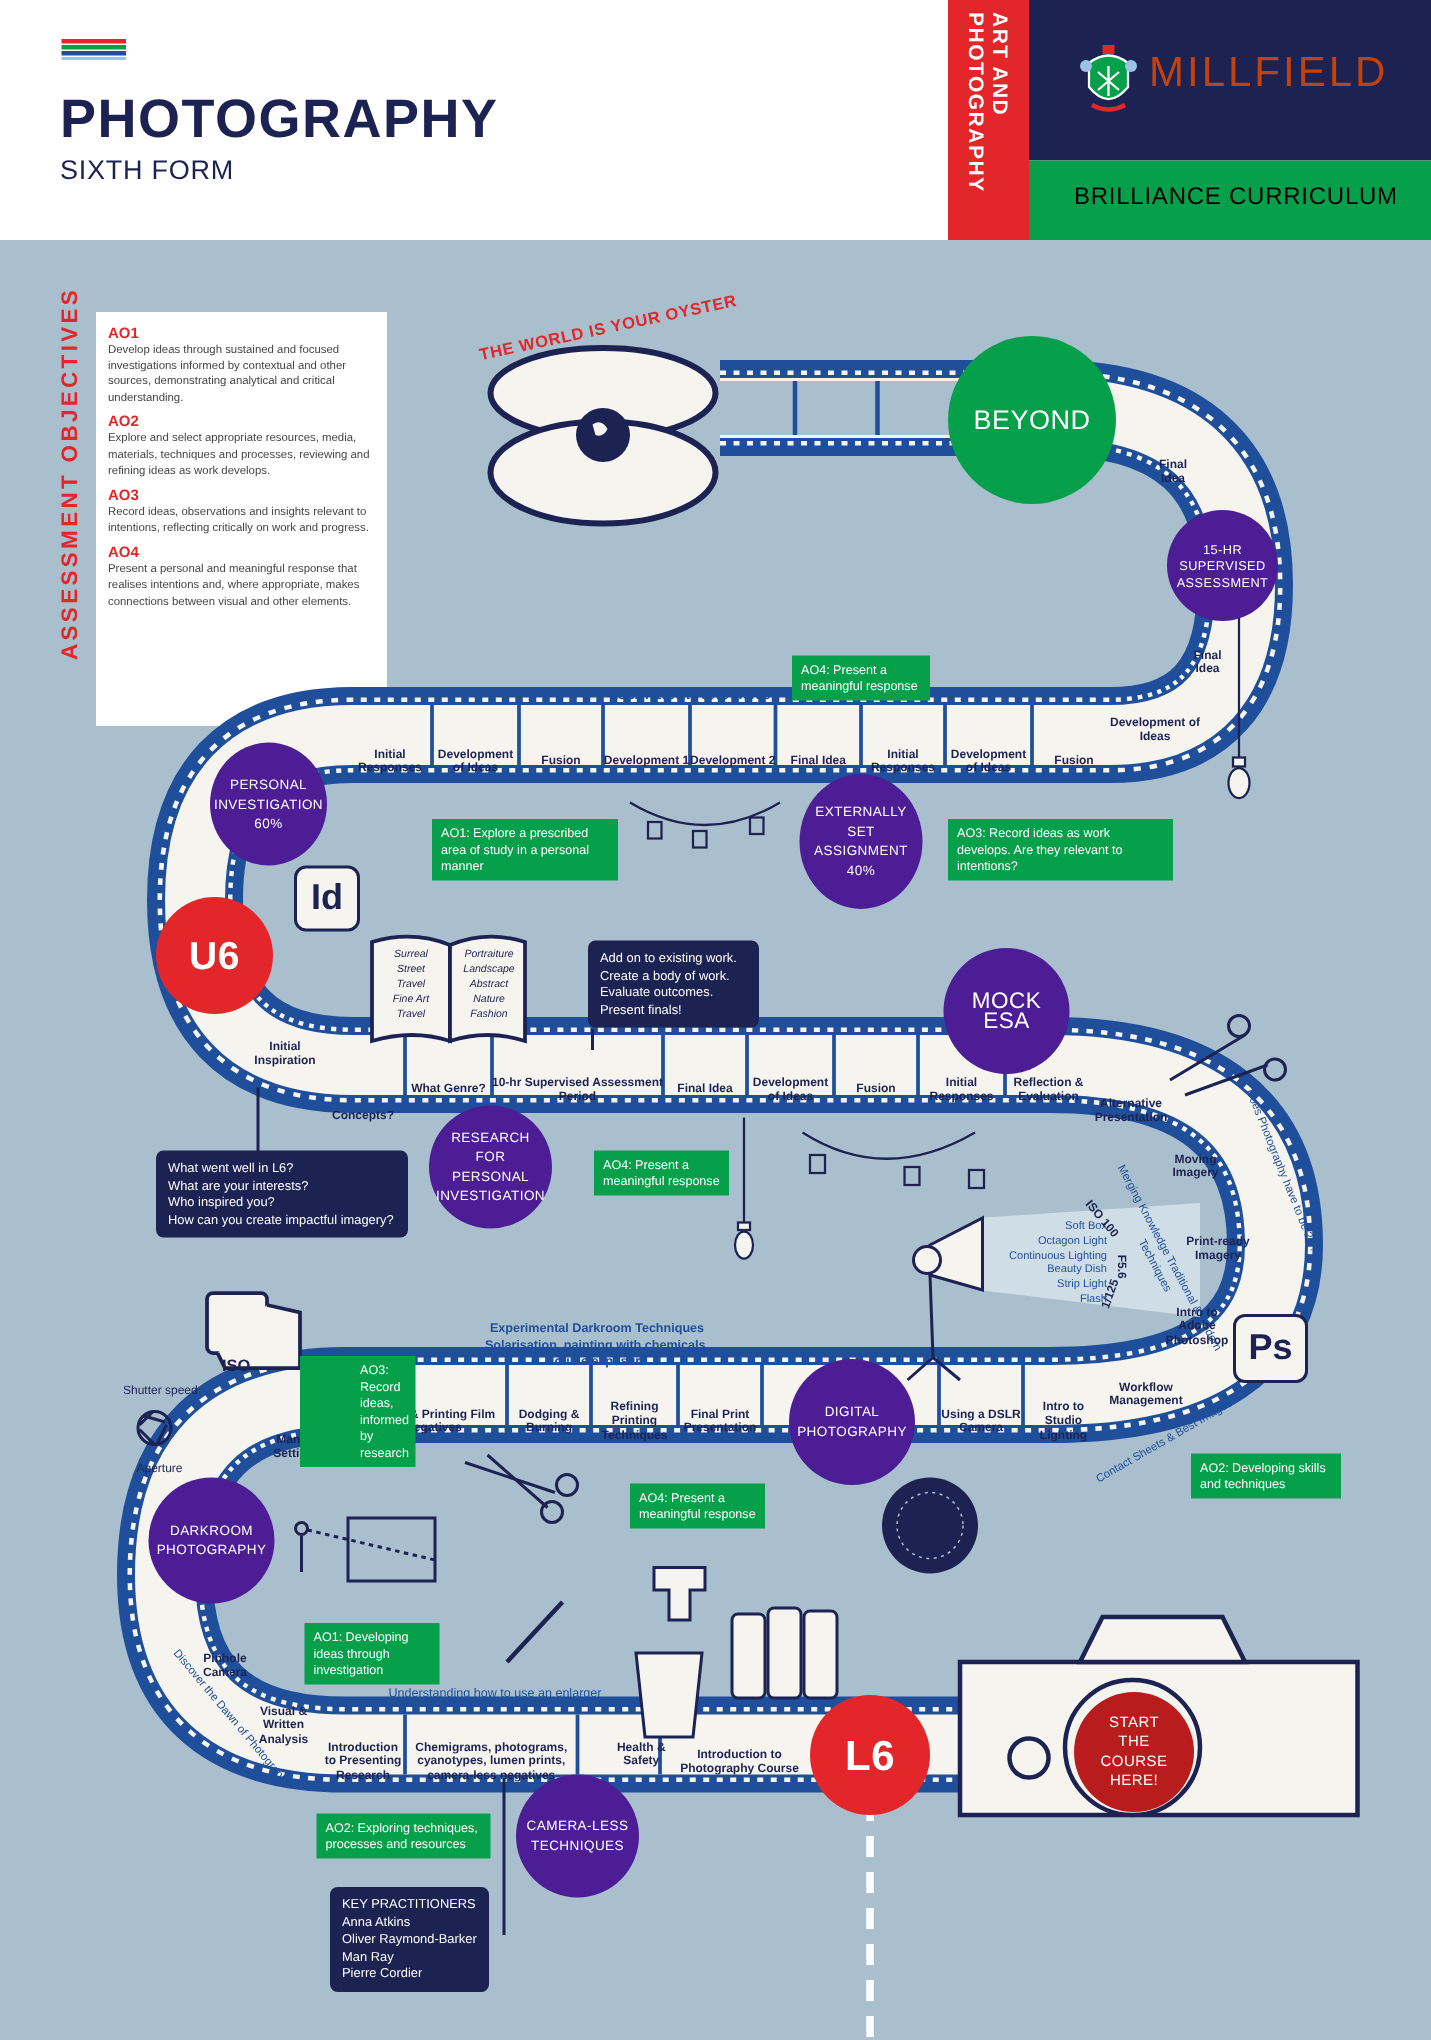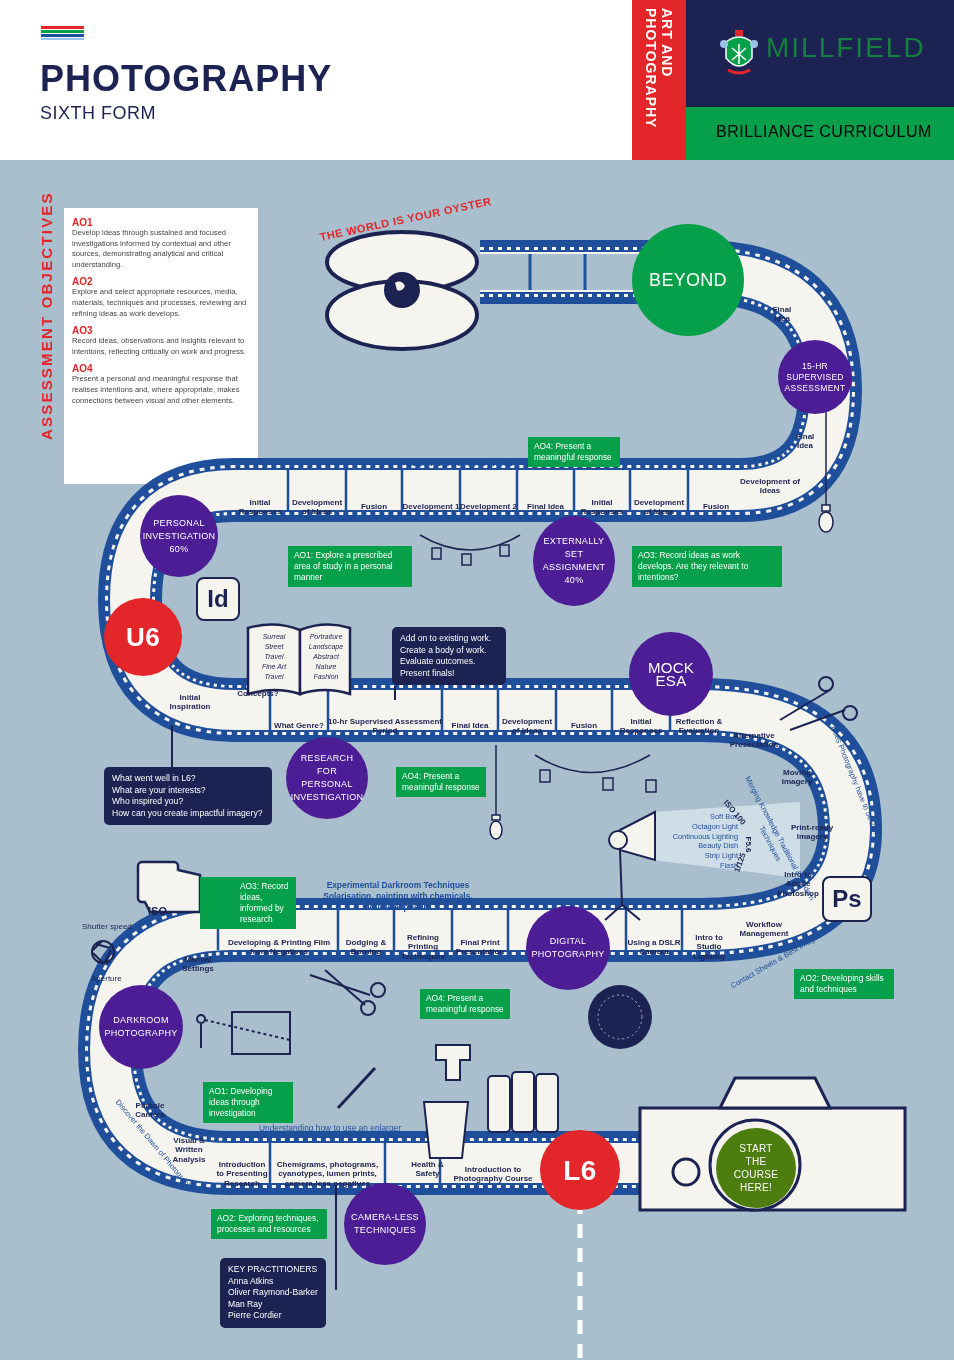--- a/index.html
+++ b/index.html
@@ -7,21 +7,21 @@
   body { font-family: "Liberation Sans", "DejaVu Sans", sans-serif; position: relative; }
   .header { position: absolute; left: 0; top: 0; width: 954px; height: 160px; background: #ffffff; }
   .stripes { position: absolute; left: 41px; top: 26px; width: 43px; }
   .stripes div { height: 3px; margin-bottom: 1px; }
   .title { position: absolute; left: 40px; top: 58px; font-size: 36px; font-weight: bold; color: #1c2352; letter-spacing: 1px; }
   .subtitle { position: absolute; left: 40px; top: 103px; font-size: 18px; color: #1c2352; letter-spacing: 0.5px; }
   .redtab { position: absolute; left: 632px; top: 0; width: 54px; height: 160px; background: #e3262a; }
   .redtab span { position: absolute; left: 27px; top: 8px; transform-origin: 0 0; transform: rotate(90deg) translate(0,-50%); white-space: pre; color: #fff; font-weight: bold; font-size: 14px; line-height: 16px; letter-spacing: 1px; text-align: left; }
   .navyblock { position: absolute; left: 686px; top: 0; width: 268px; height: 107px; background: #1c2352; }
   .greenblock { position: absolute; left: 686px; top: 107px; width: 268px; height: 53px; background: #06a04b; }
-  .brand { position: absolute; left: 766px; top: 32px; color: #15803d; font-size: 28px; letter-spacing: 2px; }
+  .brand { position: absolute; left: 766px; top: 32px; color: #c2410c; font-size: 28px; letter-spacing: 2px; }
   .crest { position: absolute; left: 718px; top: 28px; width: 42px; height: 48px; }
   .curriculum { position: absolute; left: 716px; top: 123px; color: #000000; font-size: 16px; letter-spacing: 0.5px; }
   .aoside { position: absolute; left: 38px; top: 208px; width: 20px; height: 240px; }
   .aoside span { position: absolute; left: 0; top: 232px; transform-origin: 0 0; transform: rotate(-90deg); white-space: nowrap; color: #e3262a; font-size: 15px; font-weight: bold; letter-spacing: 2.2px; }
   .aobox { position: absolute; left: 64px; top: 208px; width: 194px; height: 276px; background: #fff; padding: 9px 8px; }
   .aobox h4 { color: #e3262a; font-size: 10px; font-weight: bold; margin-top: 6px; }
   .aobox h4:first-child { margin-top: 0; }
   .aobox p { color: #444; font-size: 7.6px; line-height: 10.6px; }
   svg.main { position: absolute; left: 0; top: 160px; }
   .lbl { position: absolute; text-align: center; color: #1c2352; font-size: 8px; font-weight: bold; line-height: 9.5px; display: flex; align-items: center; justify-content: center; }
@@ -260,21 +260,21 @@
 <div class="lbl" style="left:346px;top:495px;width:56px;height:24px;">Fusion</div>
 <div class="lbl" style="left:402px;top:495px;width:58px;height:24px;">Development 1</div>
 <div class="lbl" style="left:460px;top:495px;width:57px;height:24px;">Development 2</div>
 <div class="lbl" style="left:517px;top:495px;width:57px;height:24px;">Final Idea</div>
 <div class="lbl" style="left:574px;top:495px;width:56px;height:24px;">Initial Responses</div>
 <div class="lbl" style="left:630px;top:495px;width:58px;height:24px;">Development of Ideas</div>
 <div class="lbl" style="left:688px;top:495px;width:56px;height:24px;">Fusion</div>
 
 <div class="lbl" style="left:166px;top:690px;width:48px;height:24px;">Initial Inspiration</div>
 
-<div class="lbl" style="left:214px;top:682px;width:56px;height:24px;margin-left:16px;">Concepts?</div>
+<div class="lbl" style="left:214px;top:732px;width:56px;height:24px;">Concepts?</div>
 <div class="lbl" style="left:270px;top:714px;width:58px;height:24px;">What Genre?</div>
 <div class="lbl" style="left:328px;top:714px;width:114px;height:24px;">10-hr Supervised Assessment Period</div>
 <div class="lbl" style="left:442px;top:714px;width:56px;height:24px;">Final Idea</div>
 <div class="lbl" style="left:498px;top:714px;width:58px;height:24px;">Development of Ideas</div>
 <div class="lbl" style="left:556px;top:714px;width:56px;height:24px;">Fusion</div>
 <div class="lbl" style="left:612px;top:714px;width:58px;height:24px;">Initial Responses</div>
 <div class="lbl" style="left:670px;top:714px;width:58px;height:24px;">Reflection &amp; Evaluation</div>
 
 <div class="lbl" style="left:722px;top:728px;width:64px;height:24px;">Alternative Presentation</div>
 <div class="lbl" style="left:772px;top:765px;width:50px;height:24px;">Moving Imagery</div>
@@ -302,21 +302,21 @@
 <div class="circle navyc" style="left:778px;top:340px;width:74px;height:74px;font-size:8.5px;line-height:11px;padding:0 4px;">15-HR SUPERVISED ASSESSMENT</div>
 <div class="circle navyc" style="left:140px;top:495px;width:78px;height:82px;font-size:9px;padding:0 6px;">PERSONAL INVESTIGATION 60%</div>
 <div class="circle navyc" style="left:533px;top:516px;width:82px;height:90px;font-size:9px;padding:0 8px;">EXTERNALLY SET ASSIGNMENT 40%</div>
 <div class="circle" style="left:104px;top:598px;width:78px;height:78px;background:#e3262a;font-size:26px;font-weight:bold;">U6</div>
 <div class="circle navyc" style="left:629px;top:632px;width:84px;height:84px;font-size:15px;padding:0 24px;">MOCK ESA</div>
 <div class="circle navyc" style="left:286px;top:737px;width:82px;height:82px;font-size:9px;padding:0 4px;">RESEARCH FOR PERSONAL INVESTIGATION</div>
 <div class="circle navyc" style="left:526px;top:906px;width:84px;height:84px;font-size:9px;padding:0 4px;">DIGITAL PHOTOGRAPHY</div>
 <div class="circle navyc" style="left:99px;top:985px;width:84px;height:84px;font-size:9px;padding:0 6px;">DARKROOM PHOTOGRAPHY</div>
 <div class="circle navyc" style="left:344px;top:1183px;width:82px;height:82px;font-size:9px;padding:0 4px;">CAMERA-LESS TECHNIQUES</div>
 <div class="circle" style="left:540px;top:1130px;width:80px;height:80px;background:#e3262a;font-size:28px;font-weight:bold;">L6</div>
-<div class="circle" style="left:716px;top:1128px;width:80px;height:80px;background:#4d7c0f;font-size:10px;padding:0 12px;">START THE COURSE HERE!</div>
+<div class="circle" style="left:716px;top:1128px;width:80px;height:80px;background:#b91c1c;font-size:10px;padding:0 12px;">START THE COURSE HERE!</div>
 
 <div class="bluetext" style="left:400px;top:458px;width:120px;font-weight:bold;">ESSAY 1000 to 3000-words</div>
 <div class="greenbox" style="left:528px;top:437px;width:92px;">AO4: Present a meaningful response</div>
 <div class="greenbox" style="left:288px;top:546px;width:124px;">AO1: Explore a prescribed area of study in a personal manner</div>
 <div class="greenbox" style="left:632px;top:546px;width:150px;">AO3: Record ideas as work develops. Are they relevant to intentions?</div>
 
 <div class="navybox" style="left:392px;top:627px;width:114px;">
   <div>Add on to existing work.</div>
     <div>Create a body of work.</div>
     <div>Evaluate outcomes.</div>
@@ -340,21 +340,21 @@
     <div>Octagon Light</div>
     <div>Continuous Lighting</div>
     <div>Beauty Dish</div>
     <div>Strip Light</div>
     <div>Flash</div>
 </div>
 <div class="darktext" style="left:720px;top:808px;transform:rotate(50deg);font-weight:bold;">ISO 100</div>
 <div class="darktext" style="left:740px;top:840px;transform:rotate(90deg);font-weight:bold;">F5.6</div>
 <div class="darktext" style="left:730px;top:858px;transform:rotate(-70deg);font-weight:bold;">1/125</div>
 
-<div class="greenbox" style="left:200px;top:877px;width:96px;padding-left:40px;">AO3: Record ideas, informed by research</div>
+<div class="greenbox" style="left:200px;top:904px;width:77px;padding-left:40px;">AO3: Record ideas, informed by research</div>
 <div class="bluetext" style="left:318px;top:880px;width:160px;font-weight:bold;">Experimental Darkroom Techniques Solarisation, painting with chemicals, double exposure</div>
 <div class="greenbox" style="left:420px;top:989px;width:90px;">AO4: Present a meaningful response</div>
 
 <div class="darktext" style="left:82px;top:922px;">Shutter speed</div>
 <div class="darktext" style="left:91px;top:974px;">Aperture</div>
 
 <div class="greenbox" style="left:203px;top:1082px;width:90px;">AO1: Developing ideas through investigation</div>
 <div class="bluetext" style="left:246px;top:1123px;width:168px;">Understanding how to use an enlarger</div>
 <div class="bluetext" style="left:80px;top:1140px;width:150px;transform:rotate(50deg);font-size:7.6px;">Discover the Dawn of Photography</div>
 <div class="greenbox" style="left:211px;top:1209px;width:116px;">AO2: Exploring techniques, processes and resources</div>

